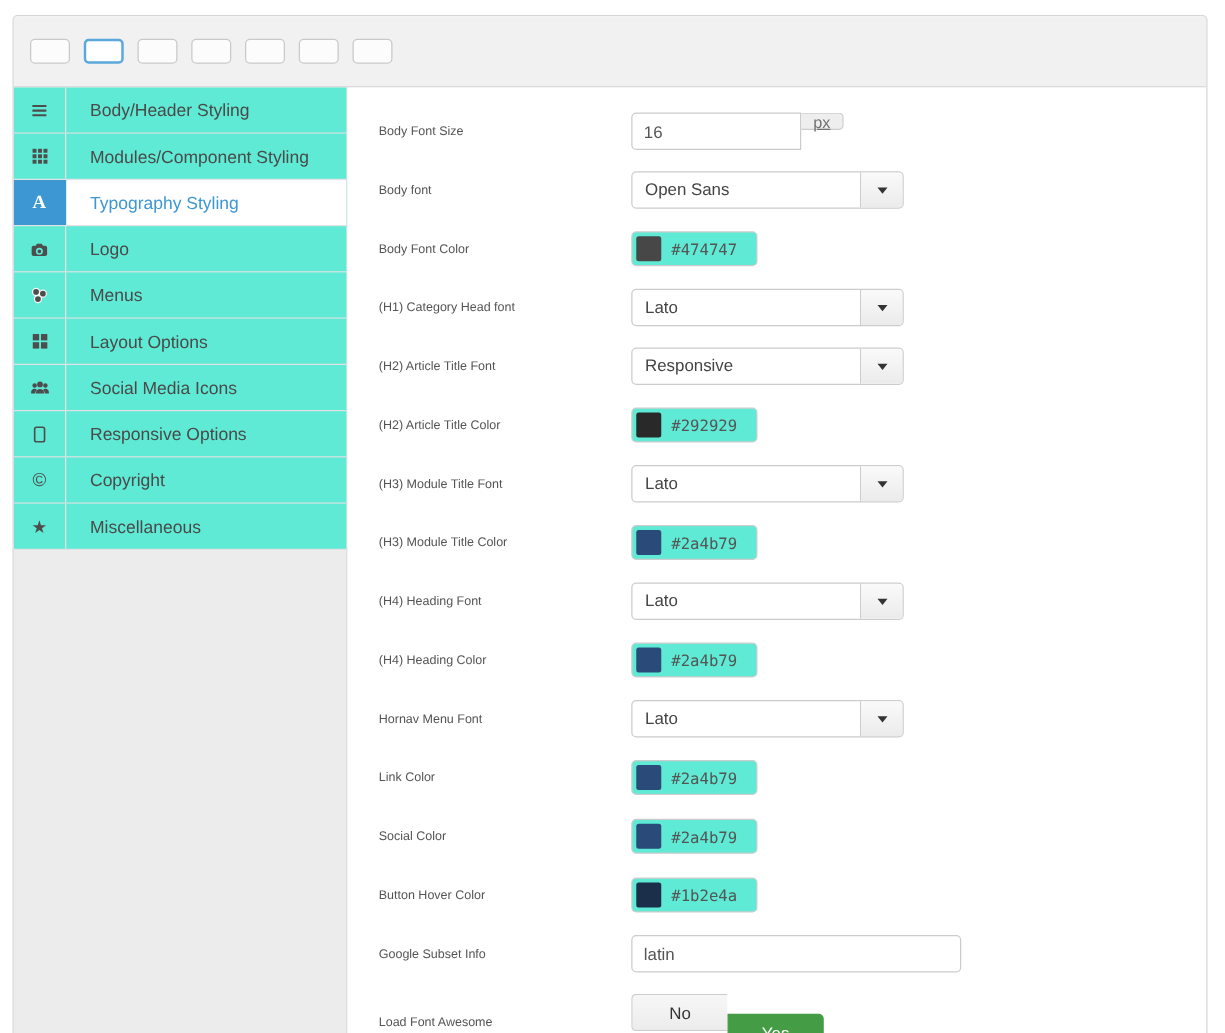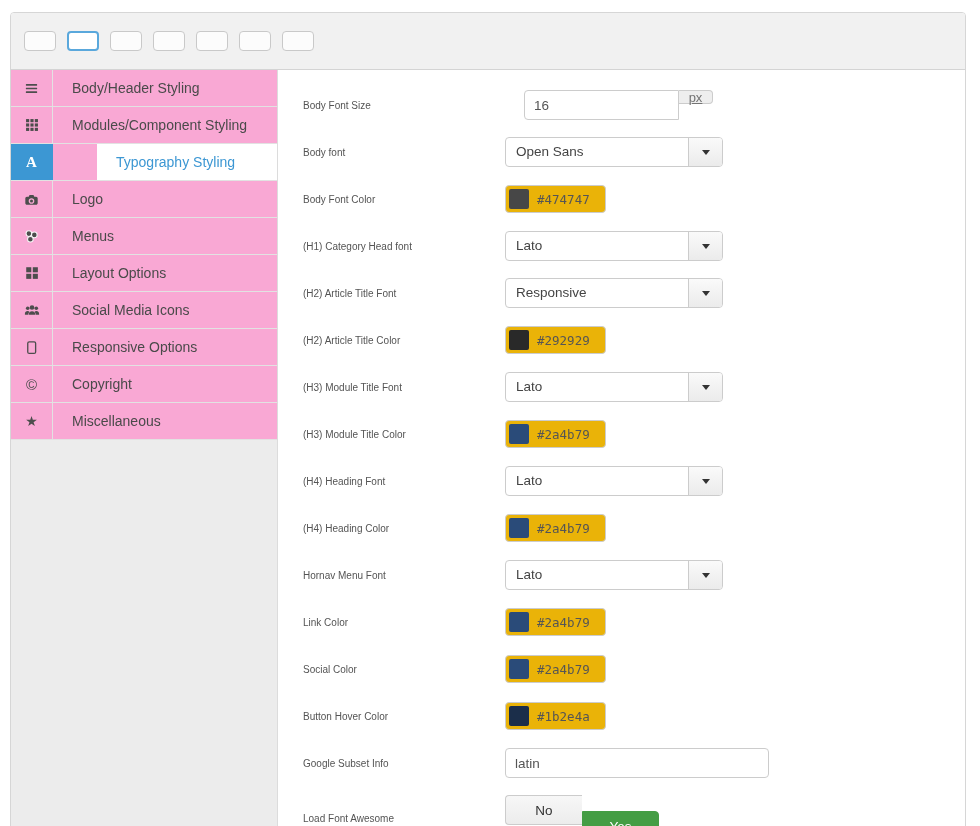--- a/index.html
+++ b/index.html
@@ -15,57 +15,57 @@
   .tab { background: #fcfcfc; border: 1px solid #c9c9c9; border-radius: 4px;
     padding: 9px 15px; font-size: 12.5px; font-weight: bold; color: #1b6da3;
     letter-spacing: .2px; cursor: pointer; white-space: nowrap;
     font-family: "Liberation Sans", sans-serif; }
   .tab.active { background: #fff; border: 2px solid #5aa8dc; padding: 8px 14px; }
 
   
   .content { display: flex; height: 843px; }
   .sidebar { width: 267px; background: #ececec; border-right: 1px solid #dcdcdc; }
   .side-item { display: flex; align-items: stretch; height: 37px;
-    border-bottom: 1px solid #e2e2e2; background: #f9a8d4; cursor: pointer; }
+    border-bottom: 1px solid #e2e2e2; background: #5eead4; cursor: pointer; }
   .side-icon { width: 42px; display: flex; align-items: center; justify-content: center;
     border-right: 1px solid #e2e2e2; color: #4d4d4d; flex: none; }
   .side-label { flex: 1; display: flex; align-items: center; padding-left: 19px;
     font-size: 14px; color: #4a4a4a; }
   .side-item.active .side-icon { background: #3c97d3; border-right-color: #3c97d3; color: #fff; }
-  .side-item.active .side-label { background: #fff; color: #3c97d3; margin-left: 44px; }
+  .side-item.active .side-label { background: #fff; color: #3c97d3; }
   .glyph { font-size: 14px; line-height: 1; }
   .glyph-a { font-family: "Liberation Serif", serif; font-weight: bold; font-size: 15px; }
 
   
   .form { flex: 1; background: #fff; padding: 20px 0 0 25px; }
   .frow { display: flex; align-items: center; margin-bottom: 17px; min-height: 30px; }
   .frow > label { width: 202px; flex: none; font-size: 10px; color: #545454; }
 
   .igroup { display: flex; }
   input.itext { height: 30px; border: 1px solid #ccc; border-radius: 4px;
     padding: 0 9px; font-size: 13.5px; color: #555;
     font-family: "Liberation Sans", sans-serif; outline: none; }
-  .igroup input.itext { width: 155px; border-radius: 4px 0 0 4px; margin-left: 19px; }
+  .igroup input.itext { width: 136px; border-radius: 4px 0 0 4px; }
   .iaddon { width: 34px; height: 14px; background: #eee; border: 1px solid #ccc;
     border-left: none; border-radius: 0 4px 4px 0; display: flex; align-items: center;
     justify-content: center; font-size: 13px; color: #737373; text-decoration: underline; }
   input.iwide { width: 264px; }
 
   .select { width: 218px; height: 30px; border: 1px solid #ccc; border-radius: 4px;
     display: flex; background: #fff; cursor: pointer; }
   .select-value { flex: 1; padding: 0 10px; line-height: 28px; font-size: 13.5px;
     color: #444; overflow: hidden; white-space: nowrap; }
   .select-caret { width: 34px; flex: none; border-left: 1px solid #ccc;
     background: linear-gradient(#fafafa, #ebebeb); border-radius: 0 3px 3px 0;
     display: flex; align-items: center; justify-content: center; }
   .caret { width: 0; height: 0; border-left: 4px solid transparent;
     border-right: 4px solid transparent; border-top: 5px solid #333; }
 
   .colorbox { display: inline-flex; align-items: center; height: 28px;
-    border: 1px solid #ccc; border-radius: 4px; background: #eab308; padding: 3px;
+    border: 1px solid #ccc; border-radius: 4px; background: #5eead4; padding: 3px;
     cursor: pointer; text-align: right; }
   .swatch { width: 20px; height: 20px; border-radius: 2px; flex: none; }
   .hex { font-family: "DejaVu Sans Mono", monospace; font-size: 12.5px; color: #555;
     margin: 0 12px 0 8px; }
 
   .toggle { display: flex; }
   .tbtn { width: 77px; height: 30px; font-size: 13.5px; display: flex;
     align-items: center; justify-content: center; cursor: pointer;
     font-family: "Liberation Sans", sans-serif;
     background: linear-gradient(#f7f7f7, #ececec); border: 1px solid #ccc; color: #333; }

